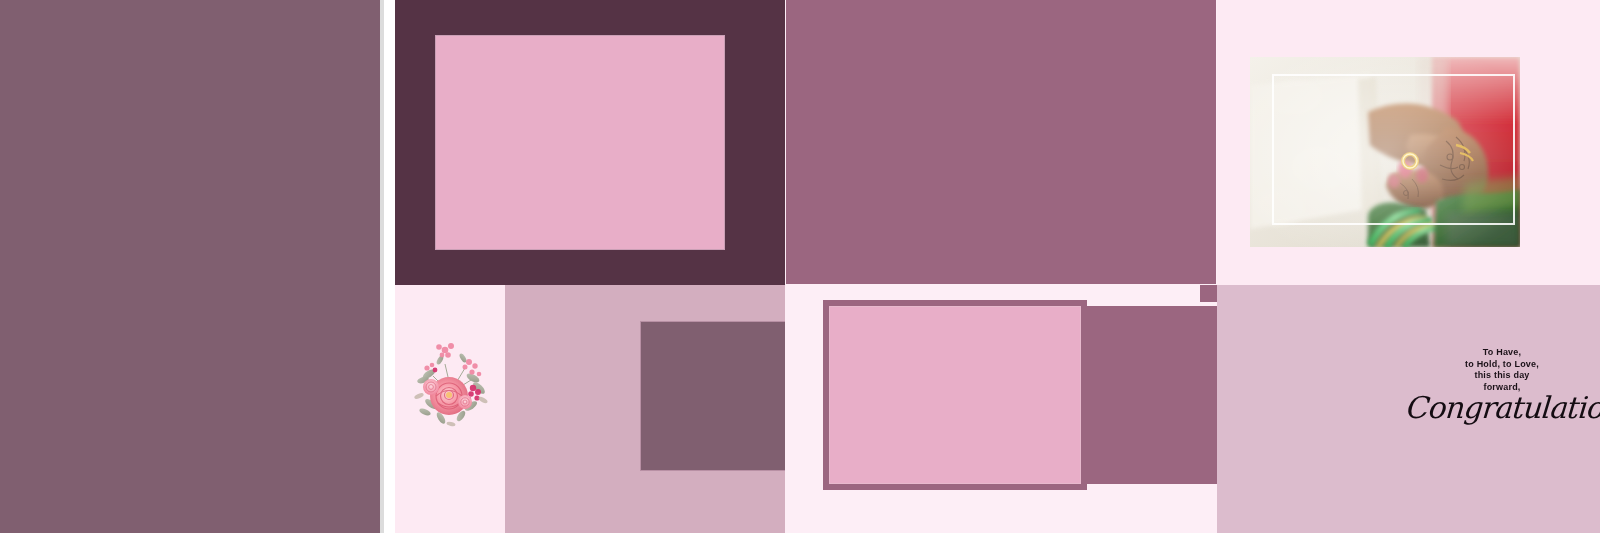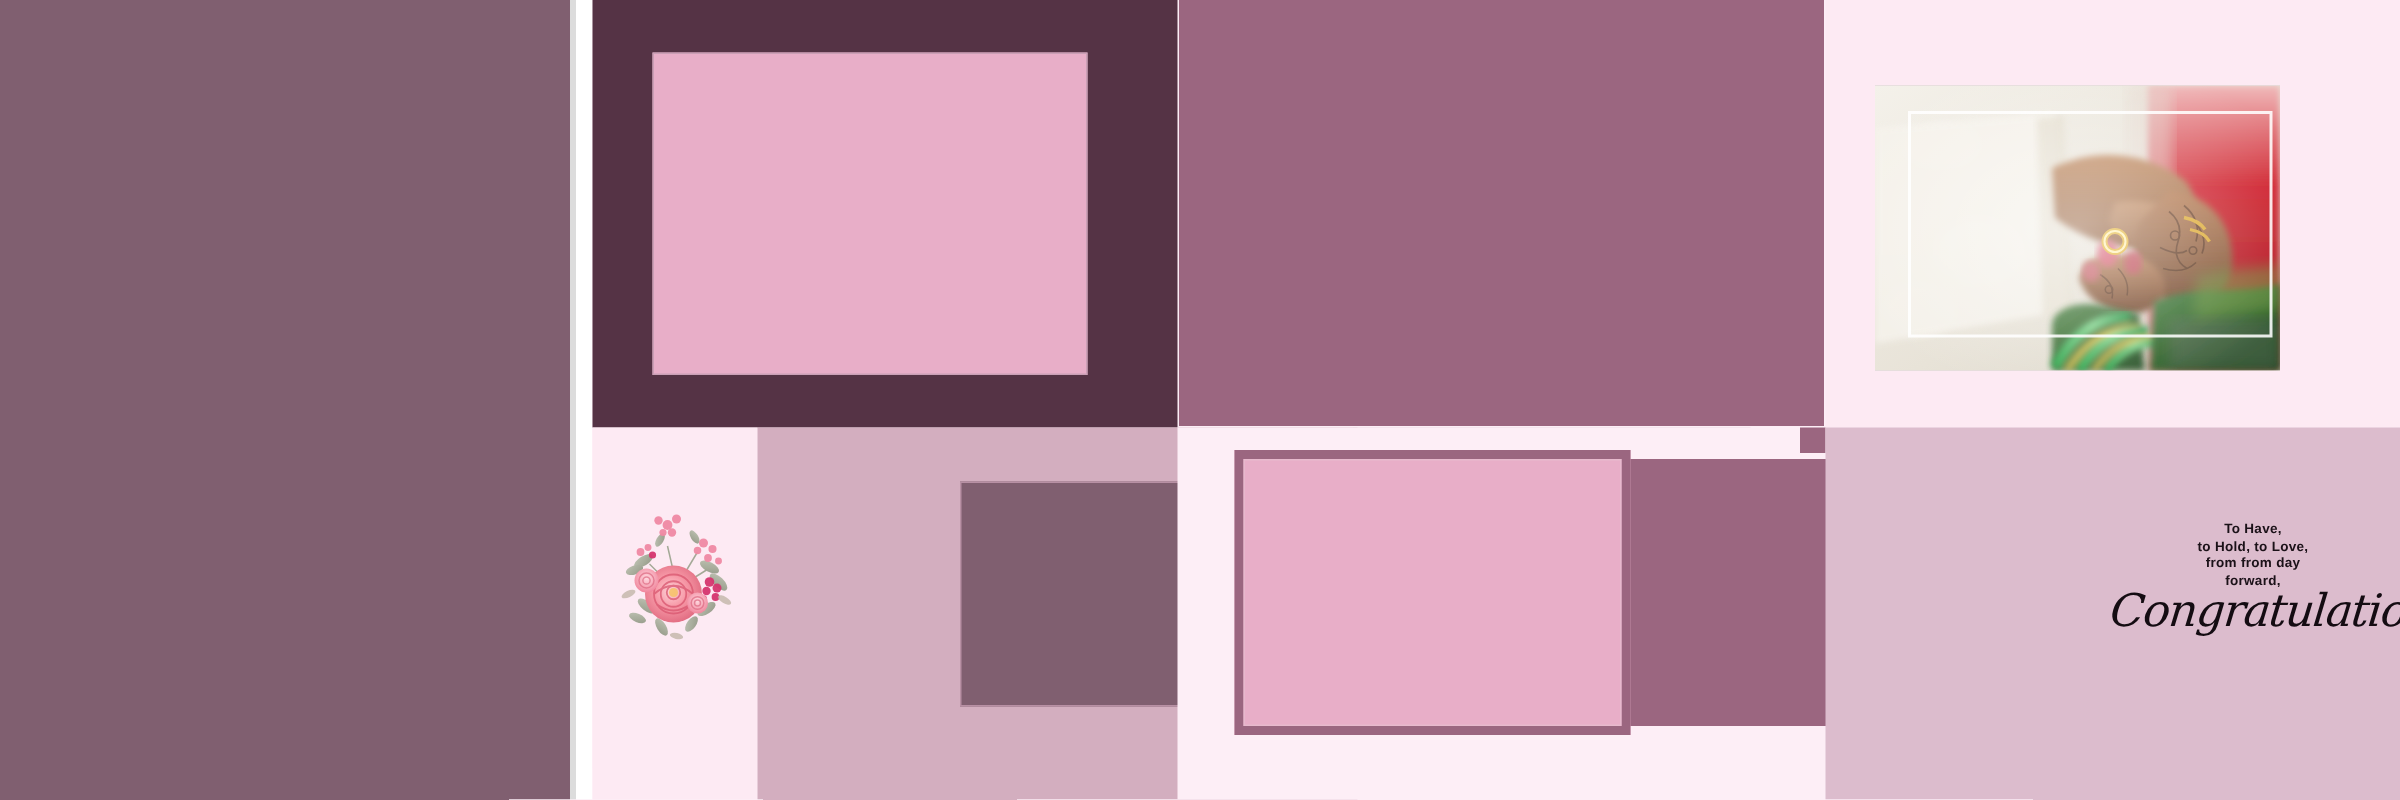--- a/index.html
+++ b/index.html
@@ -418,21 +418,21 @@
     <div class="framed-slot">
       <div class="framed-slot-inner"></div>
     </div>
 
     <div class="mauve-tab"></div>
     <div class="dusty-right">
       <div class="quote-block">
         <div class="quote-lines">
           <div>To Have,</div>
           <div>to Hold, to Love,</div>
-          <div>from from day</div>
+          <div>this this day</div>
           <div>forward,</div>
         </div>
         <div class="script-word">Congratulation</div>
       </div>
     </div>
 
   </div>
 </div>
 
 </body></html>

